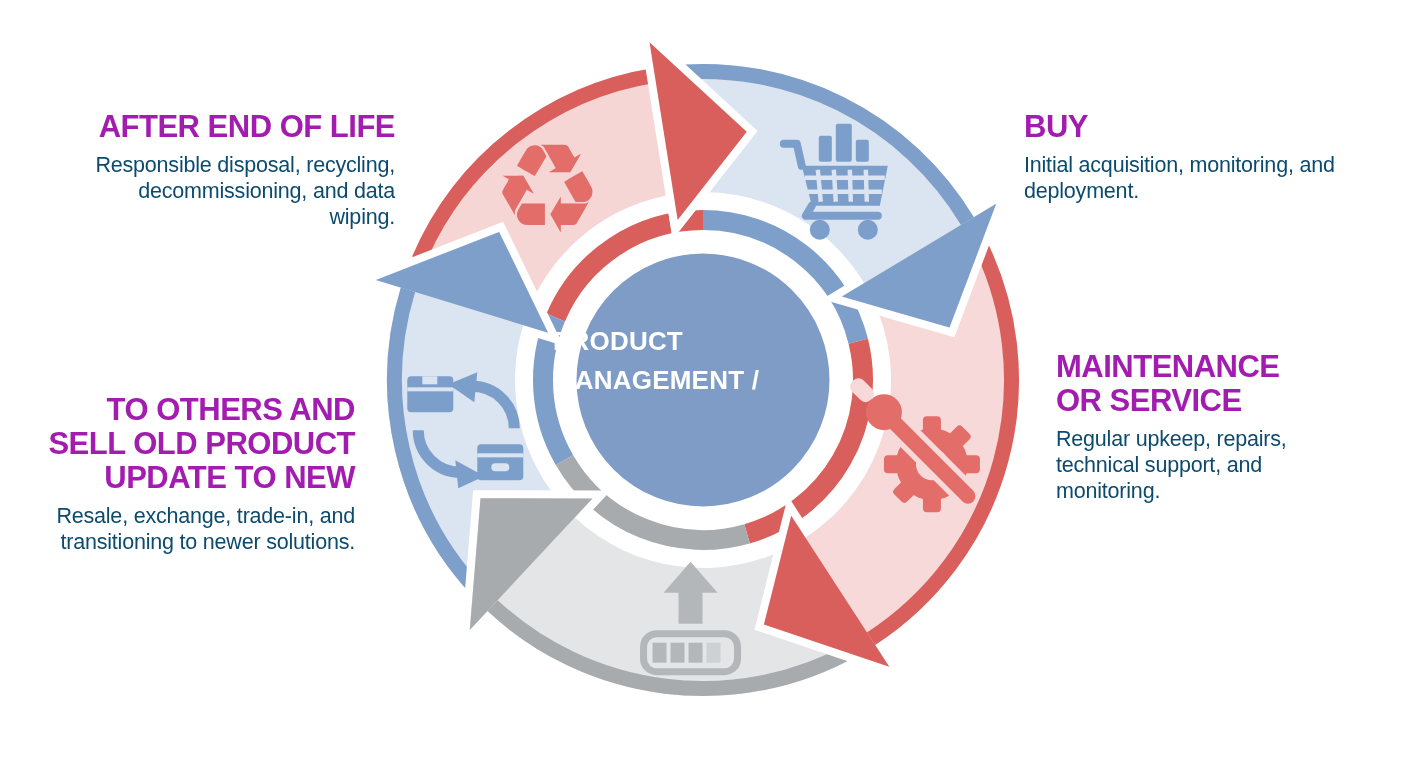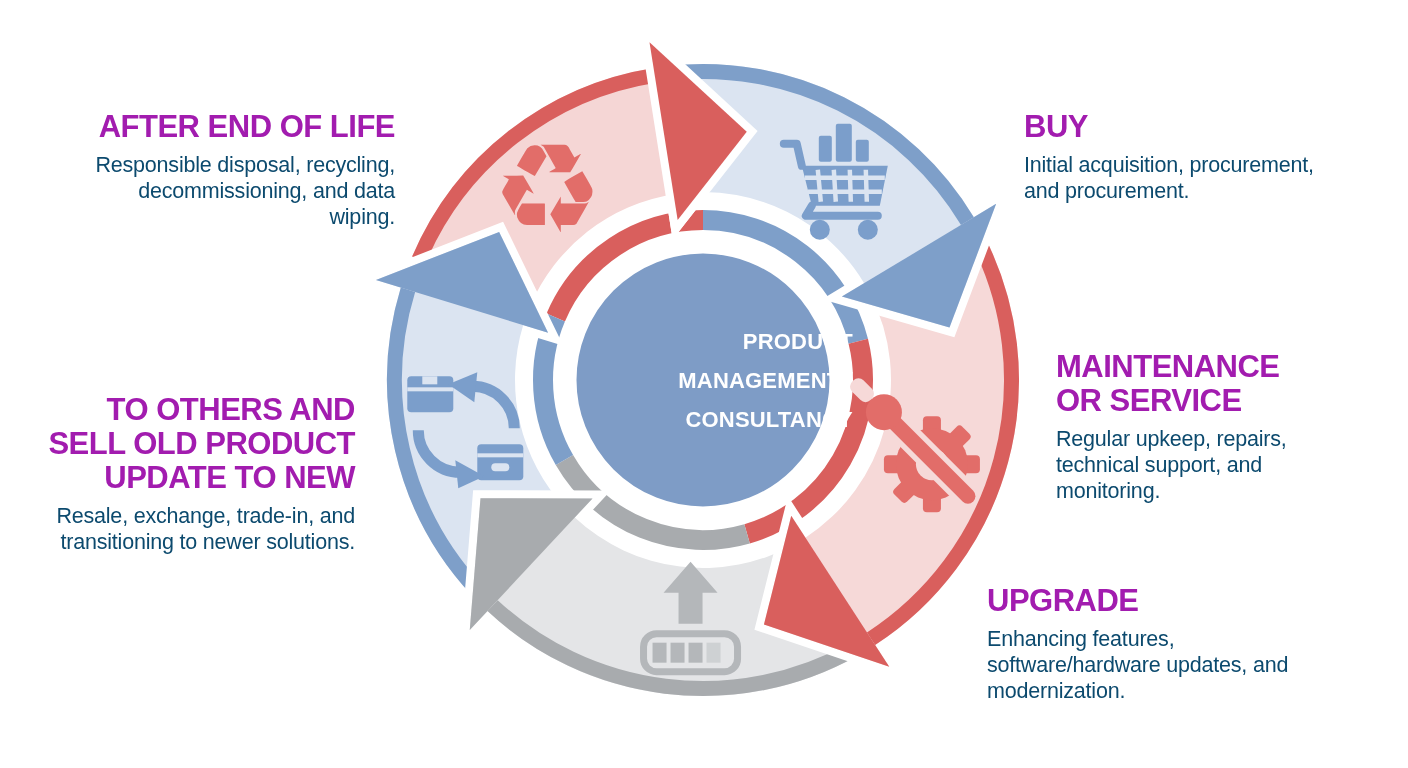--- a/index.html
+++ b/index.html
@@ -11,22 +11,22 @@
              letter-spacing:-0.5px;color:#a21caf;}
   .tblock p{margin:0;font-size:21.5px;line-height:26px;color:#0c4a6e;letter-spacing:-0.2px;}
   .hl:empty{display:none;}
   .align-right{text-align:right;}
   .align-left{text-align:left;}
   .block-buy{left:1008px;top:110px;width:330px;margin-left:16px;}
   .block-maintenance{left:1056px;top:338px;width:280px;margin-top:12px;}
   .block-upgrade{left:987px;top:584px;width:310px;}
   .block-sell{left:45px;top:393px;width:310px;}
   .block-after{left:73px;top:110px;width:322px;}
-  .center-text{position:absolute;left:553px;top:322px;width:300px;text-align:right;
-               color:#ffffff;font-weight:bold;font-size:22px;line-height:39px;letter-spacing:0.2px;}
+  .center-text{position:absolute;left:553px;top:322px;width:300px;text-align:left;
+               color:#ffffff;font-weight:bold;font-size:26px;line-height:39px;letter-spacing:0.2px;}
 </style>
 </head>
 <body>
 
 <div class="stage">
 
   <svg id="diagram" width="1408" height="768" viewBox="0 0 1408 768">
       <g>
         <path d="M555.7192234476095,317.48301944171624 A160,160 0 0 1 703,220" fill="none" stroke="#d95f5d" stroke-width="20"></path>
         <path d="M703,220 A160,160 0 0 1 858.2473162041595,341.2924967040531" fill="none" stroke="#7e9fc9" stroke-width="20"></path>
@@ -130,53 +130,46 @@
       <polygon points="-18,-46 11,-58 8,-28" fill="#7b9ecb"></polygon>
       <path d="M -48,0 A 42,42 0 0 0 -6,42" fill="none" stroke="#7b9ecb" stroke-width="11"></path>
       <polygon points="18,46 -11,30 -8,58" fill="#7b9ecb"></polygon>
       </g>
     </svg>
 
   <div class="tblock block-buy align-left">
     <h2>
         <div class="hl">BUY</div>
       </h2>
-    <p>Initial acquisition, procurement, and procurement.</p>
+    <p>Initial acquisition, monitoring, and deployment.</p>
   </div>
 
   <div class="tblock block-maintenance align-left">
     <h2>
         <div class="hl">MAINTENANCE</div>
         <div class="hl">OR SERVICE</div>
       </h2>
     <p>Regular upkeep, repairs, technical support, and monitoring.</p>
   </div>
 
-  <div class="tblock block-upgrade align-left">
-    <h2>
-        <div class="hl">UPGRADE</div>
-      </h2>
-    <p>Enhancing features, software/hardware updates, and modernization.</p>
-  </div>
 
   <div class="tblock block-sell align-right">
     <h2>
         <div class="hl">TO OTHERS AND</div>
         <div class="hl">SELL OLD PRODUCT</div>
         <div class="hl">UPDATE TO NEW</div>
       </h2>
     <p>Resale, exchange, trade-in, and transitioning to newer solutions.</p>
   </div>
 
   <div class="tblock block-after align-right">
     <h2>
         <div class="hl">AFTER END OF LIFE</div>
       </h2>
     <p>Responsible disposal, recycling, decommissioning, and data wiping.</p>
   </div>
 
   <div class="center-text">
     <div>PRODUCT</div>
     <div>MANAGEMENT /</div>
-    <div>CONSULTANCY</div>
   </div>
 
 </div>
 
 </body></html>

